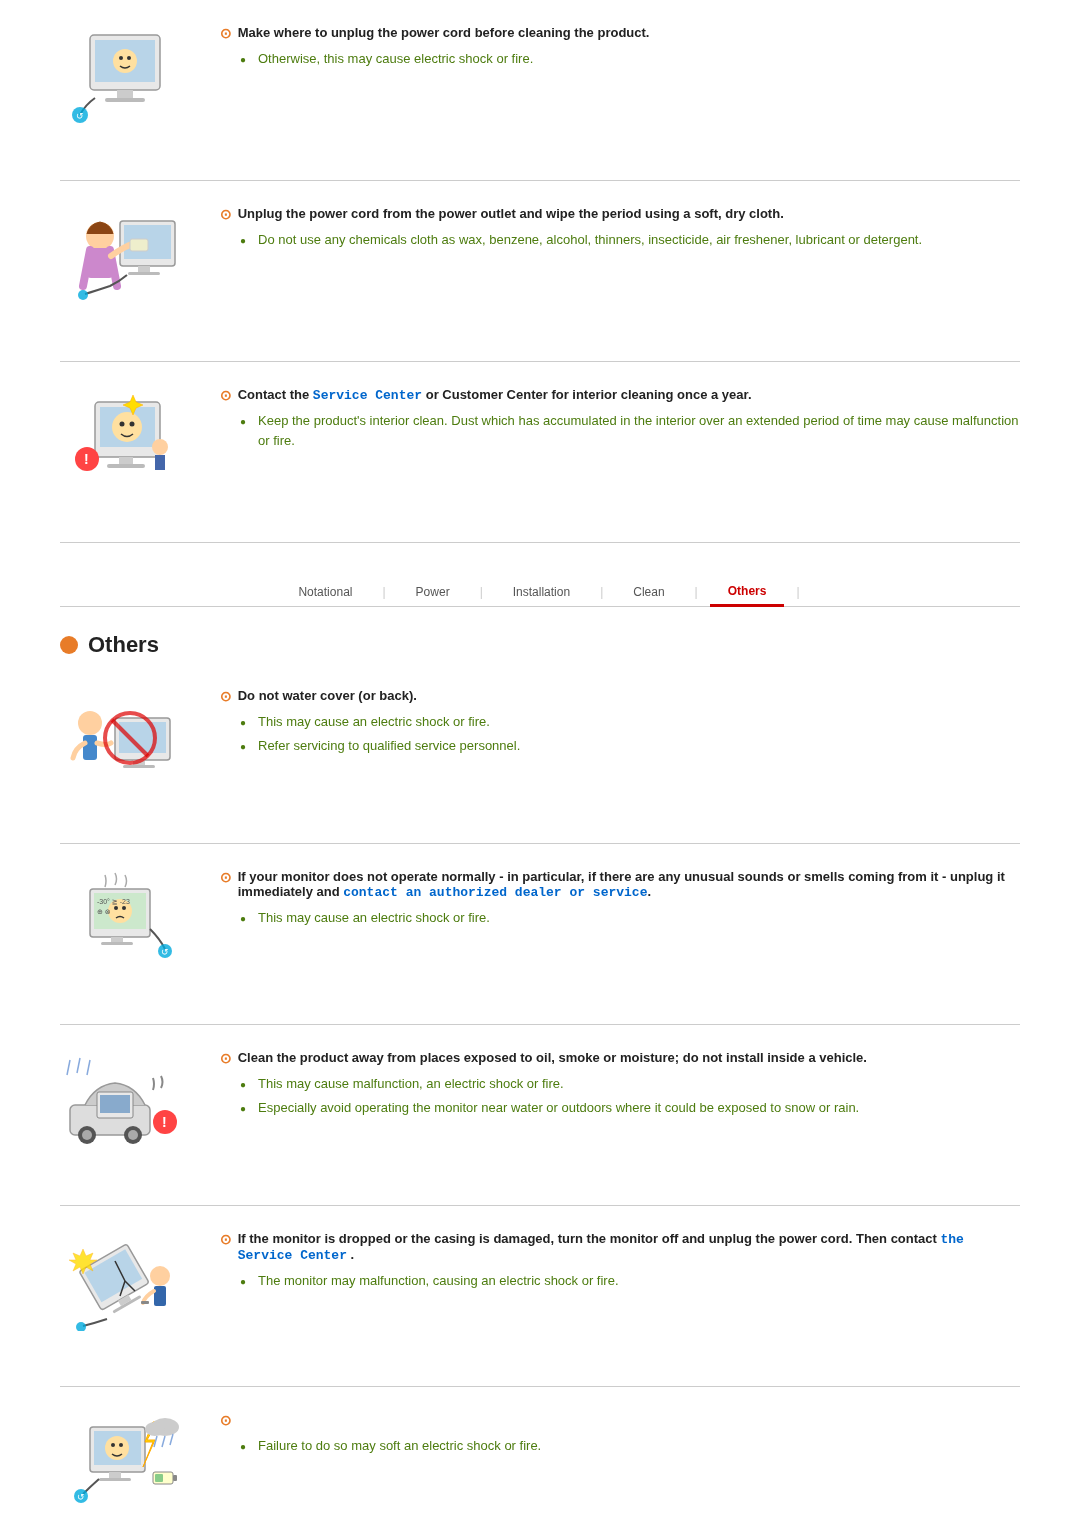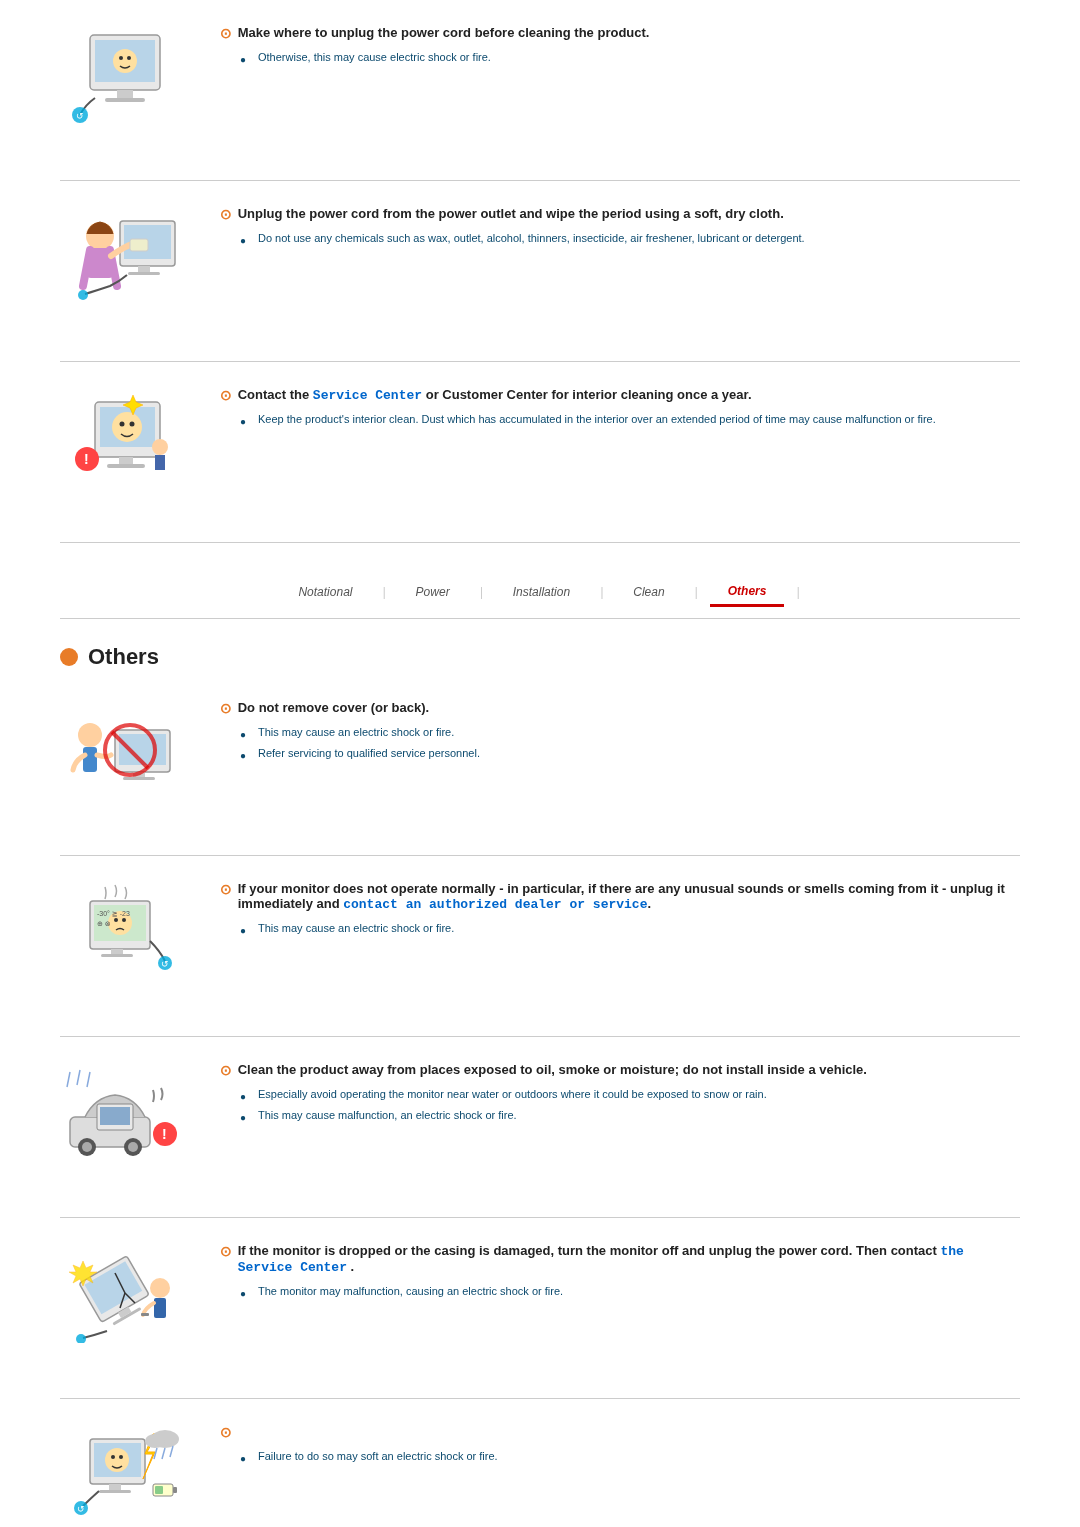--- a/index.html
+++ b/index.html
@@ -55,23 +55,23 @@
 
     .bullet-list {
       list-style: none;
       padding-left: 20px;
     }
 
     .bullet-list li {
       position: relative;
       padding-left: 18px;
       margin-bottom: 4px;
-      font-size: 11px;
+      font-size: 13px;
       line-height: 1.5;
-      color: #0c4a6e;
+      color: #4d7c0f;
     }
 
     .bullet-list li::before {
       content: "●";
       position: absolute;
       left: 0;
       font-size: 10px;
       top: 3px;
     }
 
@@ -87,23 +87,22 @@
       margin: 20px 0;
     }
 
     
     .nav-tabs {
       display: flex;
       align-items: center;
       justify-content: center;
       border-bottom: 1px solid #ccc;
       margin-bottom: 25px;
-      padding-bottom: 12px;
+      padding-bottom: 0;
       gap: 12px;
-      font-style: italic;
     }
 
     .nav-tab {
       padding: 6px 18px;
       font-size: 12px;
       color: #555;
       cursor: pointer;
       border-bottom: 2px solid transparent;
       margin-bottom: -1px;
     }
@@ -215,21 +214,21 @@
         <path d="M62 69 Q55 75 45 80 Q30 85 20 88" stroke="#555" stroke-width="2" fill="none"></path>
         <circle cx="18" cy="89" r="5" fill="#00aadd" opacity="0.8"></circle>
       </svg>
     </div>
     <div class="content">
       <div class="caution-title">
         <span class="caution-icon">⊙</span>
         <span>Unplug the power cord from the power outlet and wipe the period using a soft, dry cloth.</span>
       </div>
       <ul class="bullet-list">
-        <li>Do not use any chemicals such as wax, outlet, alcohol, thinners, insecticide, air freshener, lubricant or detergent.</li>
+        <li>Do not use any chemicals cloth as wax, benzene, alcohol, thinners, insecticide, air freshener, lubricant or detergent.</li>
       </ul>
     </div>
   </div>
 
   <hr class="divider">
 
   <div class="section-block">
     <div class="illustration">
       <svg class="illus-svg" viewBox="0 0 120 100" xmlns="http://www.w3.org/2000/svg">
 
@@ -307,21 +306,21 @@
         <path d="M20 55 Q10 60 8 70" stroke="#ffd0a0" stroke-width="5" fill="none" stroke-linecap="round"></path>
         <path d="M32 55 Q42 58 46 55" stroke="#ffd0a0" stroke-width="5" fill="none" stroke-linecap="round"></path>
 
         <circle cx="65" cy="50" r="25" fill="none" stroke="#dd0000" stroke-width="4" opacity="0.7"></circle>
         <line x1="47" y1="32" x2="83" y2="68" stroke="#dd0000" stroke-width="4" opacity="0.7"></line>
       </svg>
     </div>
     <div class="content">
       <div class="caution-title">
         <span class="caution-icon">⊙</span>
-        <span>Do not remove cover (or back).</span>
+        <span>Do not water cover (or back).</span>
       </div>
       <ul class="bullet-list">
         <li>This may cause an electric shock or fire.</li>
         <li>Refer servicing to qualified service personnel.</li>
       </ul>
     </div>
   </div>
 
   <hr class="divider">
 
@@ -390,22 +389,22 @@
         <line x1="15" y1="8" x2="12" y2="23" stroke="#88aadd" stroke-width="1.5"></line>
         <line x1="25" y1="10" x2="22" y2="25" stroke="#88aadd" stroke-width="1.5"></line>
       </svg>
     </div>
     <div class="content">
       <div class="caution-title">
         <span class="caution-icon">⊙</span>
         <span>Clean the product away from places exposed to oil, smoke or moisture; do not install inside a vehicle.</span>
       </div>
       <ul class="bullet-list">
+        <li>This may cause malfunction, an electric shock or fire.</li>
         <li>Especially avoid operating the monitor near water or outdoors where it could be exposed to snow or rain.</li>
-        <li>This may cause malfunction, an electric shock or fire.</li>
       </ul>
     </div>
   </div>
 
   <hr class="divider">
 
   <div class="section-block">
     <div class="illustration">
       <svg class="illus-svg" viewBox="0 0 120 100" xmlns="http://www.w3.org/2000/svg">
 

